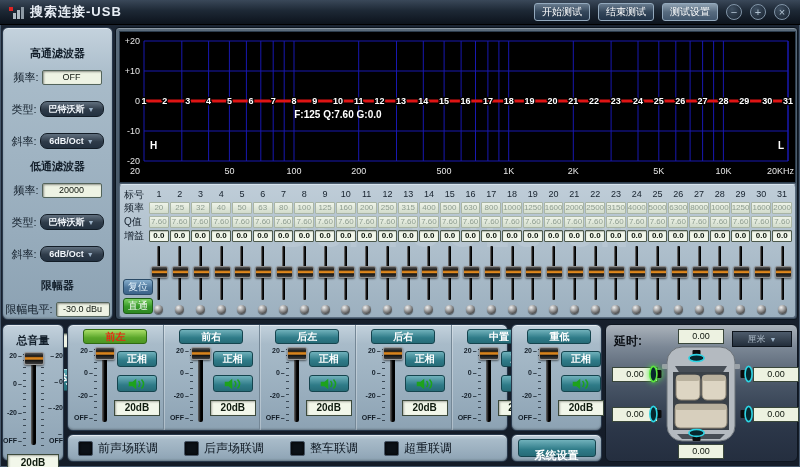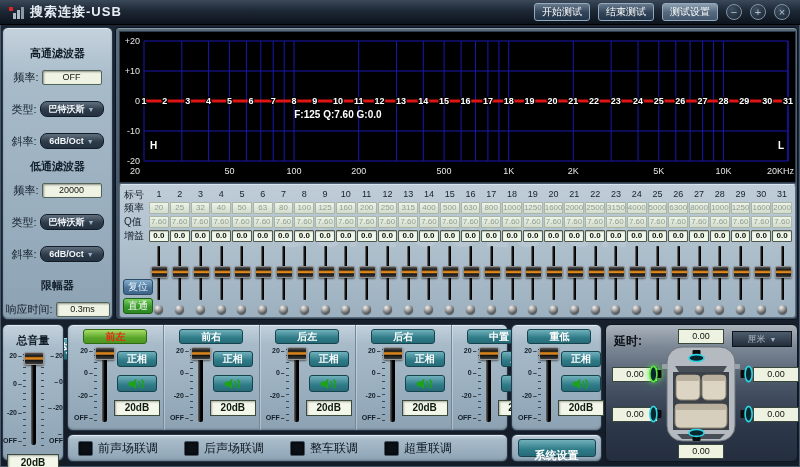--- a/index.html
+++ b/index.html
@@ -166,20 +166,24 @@
     </div>
   <div class="side-row">
       <span>斜率:</span>
       <span class="side-drop">
         <span>6dB/Oct</span>
         <span class="drop-arrow">▼</span>
       </span>
     </div>
   <div class="divider"></div>
   <div class="side-title">限幅器</div>
+  <div class="side-row">
+      <span>限幅电平:</span>
+      <span class="side-input sm">-30.0 dBu</span>
+    </div>
   <div class="side-row">
       <span>响应时间:</span>
       <span class="side-input sm">0.3ms</span>
     </div>
   <div class="divider"></div>
   <button class="geq-btn">图示均衡器</button>
 </div>
 
 <div id="eq-panel">
   <div id="graph-box">

